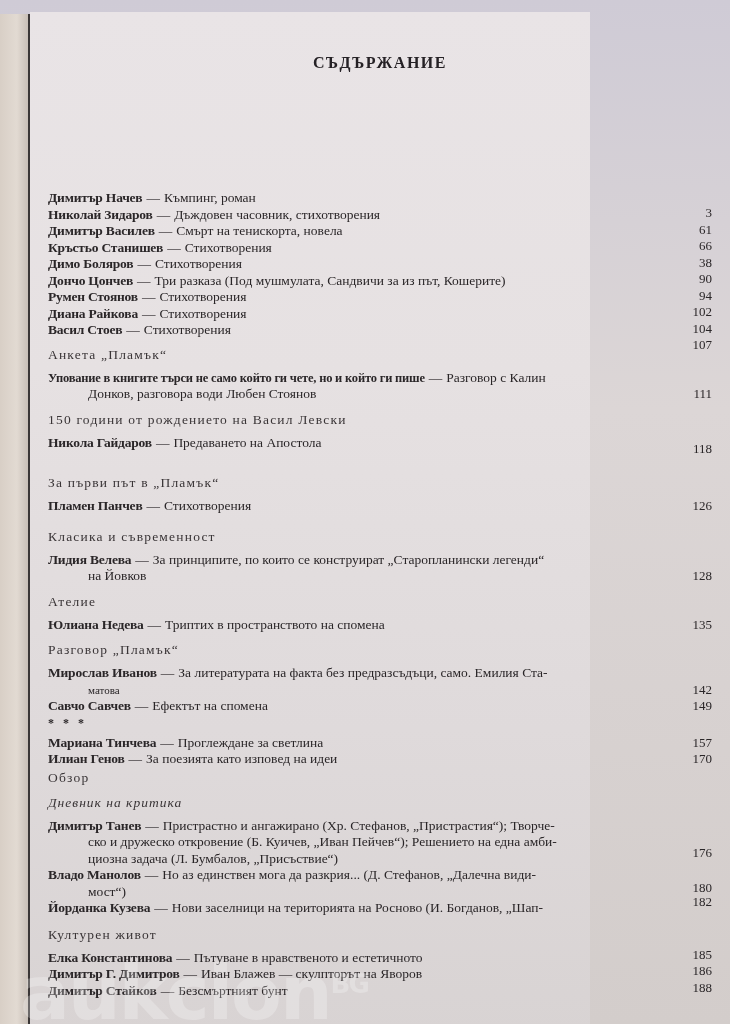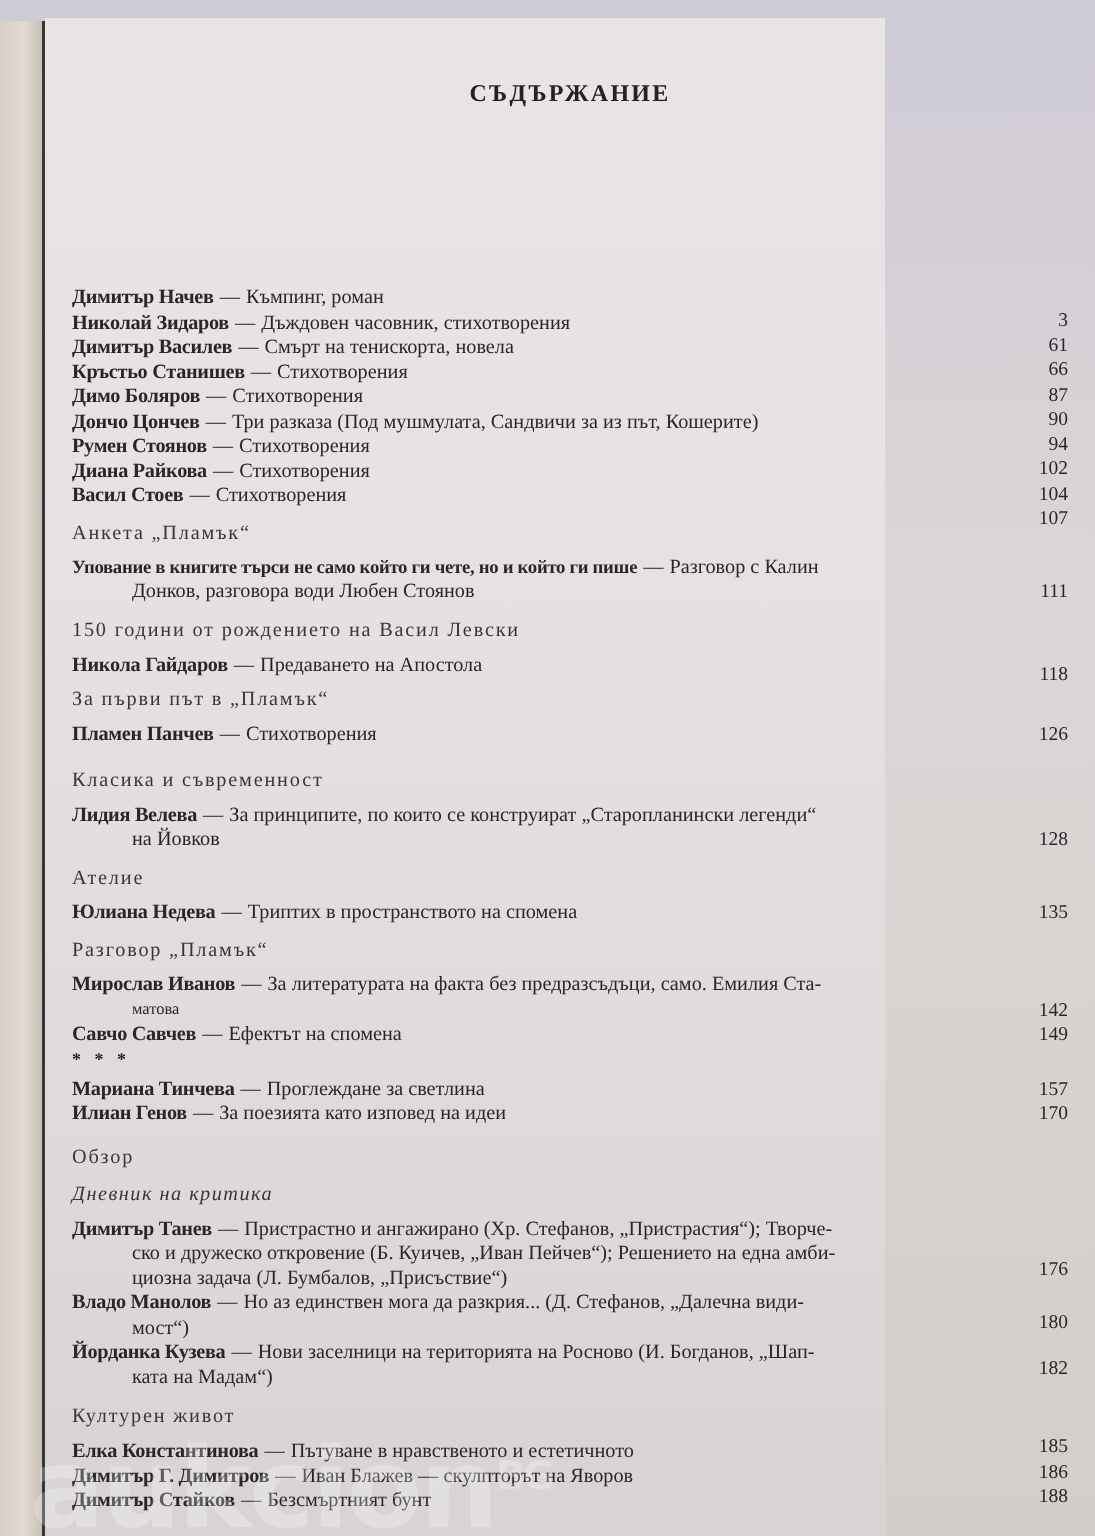--- a/index.html
+++ b/index.html
@@ -47,54 +47,54 @@
 <div class="left-page"></div>
 
 <div class="page">
   <div class="title">СЪДЪРЖАНИЕ</div>
 
   <div class="toc">
 
     <div class="entry"><span class="author">Димитър Начев</span><span class="dash">—</span><span>Къмпинг, роман</span><span class="pg" style="bottom:-15px">3</span></div>
     <div class="entry"><span class="author">Николай Зидаров</span><span class="dash">—</span><span>Дъждовен часовник, стихотворения</span><span class="pg" style="bottom:-15px">61</span></div>
     <div class="entry"><span class="author">Димитър Василев</span><span class="dash">—</span><span>Смърт на тенискорта, новела</span><span class="pg" style="bottom:-15px">66</span></div>
-    <div class="entry"><span class="author">Кръстьо Станишев</span><span class="dash">—</span><span>Стихотворения</span><span class="pg" style="bottom:-15px">87</span></div>
+    <div class="entry"><span class="author">Кръстьо Станишев</span><span class="dash">—</span><span>Стихотворения</span><span class="pg" style="bottom:-15px">38</span></div>
     <div class="entry"><span class="author">Димо Боляров</span><span class="dash">—</span><span>Стихотворения</span><span class="pg" style="bottom:-15px">90</span></div>
     <div class="entry"><span class="author">Дончо Цончев</span><span class="dash">—</span><span>Три разказа (Под мушмулата, Сандвичи за из път, Кошерите)</span><span class="pg" style="bottom:-15px">94</span></div>
     <div class="entry"><span class="author">Румен Стоянов</span><span class="dash">—</span><span>Стихотворения</span><span class="pg" style="bottom:-15px">102</span></div>
     <div class="entry"><span class="author">Диана Райкова</span><span class="dash">—</span><span>Стихотворения</span><span class="pg" style="bottom:-15px">104</span></div>
     <div class="entry"><span class="author">Васил Стоев</span><span class="dash">—</span><span>Стихотворения</span><span class="pg" style="bottom:-15px">107</span></div>
 
     <div class="section" style="margin-top:8px">Анкета „Пламък“</div>
     <div class="entry"><span class="author" style="font-size:12.5px">Упование в книгите търси не само който ги чете, но и който ги пише</span><span class="dash">—</span><span>Разговор с Калин</span><span class="cont">Донков, разговора води Любен Стоянов</span><span class="pg">111</span></div>
 
     <div class="section">150 години от рождението на Васил Левски</div>
     <div class="entry"><span class="author">Никола Гайдаров</span><span class="dash">—</span><span>Предаването на Апостола</span><span class="pg" style="bottom:-6px">118</span></div>
 
-    <div class="section" style="margin-top:7px">За първи път в „Пламък“</div>
+    <div class="section" style="margin-top:24px">За първи път в „Пламък“</div>
     <div class="entry"><span class="author">Пламен Панчев</span><span class="dash">—</span><span>Стихотворения</span><span class="pg">126</span></div>
 
     <div class="section" style="margin-top:14px">Класика и съвременност</div>
     <div class="entry"><span class="author">Лидия Велева</span><span class="dash">—</span><span>За принципите, по които се конструират „Старопланински легенди“</span><span class="cont">на Йовков</span><span class="pg">128</span></div>
 
     <div class="section">Ателие</div>
     <div class="entry"><span class="author">Юлиана Недева</span><span class="dash">—</span><span>Триптих в пространството на спомена</span><span class="pg">135</span></div>
 
     <div class="section">Разговор „Пламък“</div>
     <div class="entry"><span class="author">Мирослав Иванов</span><span class="dash">—</span><span>За литературата на факта без предразсъдъци, само. Емилия Ста-</span><span class="cont" style="font-size:11px">матова</span><span class="pg">142</span></div>
     <div class="entry"><span class="author">Савчо Савчев</span><span class="dash">—</span><span>Ефектът на спомена</span><span class="pg">149</span></div>
     <div class="stars" style="margin:2px 0 6px 0">* * *</div>
     <div class="entry"><span class="author">Мариана Тинчева</span><span class="dash">—</span><span>Проглеждане за светлина</span><span class="pg">157</span></div>
     <div class="entry"><span class="author">Илиан Генов</span><span class="dash">—</span><span>За поезията като изповед на идеи</span><span class="pg">170</span></div>
 
-    <div class="section" style="margin-top:12px">Обзор</div>
+    <div class="section" style="margin-top:2px">Обзор</div>
     <div class="section italic">Дневник на критика</div>
     <div class="entry"><span class="author">Димитър Танев</span><span class="dash">—</span><span>Пристрастно и ангажирано (Хр. Стефанов, „Пристрастия“); Творче-</span><span class="cont">ско и дружеско откровение (Б. Куичев, „Иван Пейчев“); Решението на една амби-</span><span class="cont">циозна задача (Л. Бумбалов, „Присъствие“)</span><span class="pg" style="bottom:6px">176</span></div>
     <div class="entry"><span class="author">Владо Манолов</span><span class="dash">—</span><span>Но аз единствен мога да разкрия... (Д. Стефанов, „Далечна види-</span><span class="cont">мост“)</span><span class="pg" style="bottom:4px">180</span></div>
-    <div class="entry"><span class="author">Йорданка Кузева</span><span class="dash">—</span><span>Нови заселници на територията на Росново (И. Богданов, „Шап-</span><span class="cont">ката на Мадам“)</span><span class="pg" style="bottom:6px">182</span></div>
+    <div class="entry"><span class="author">Йорданка Кузева</span><span class="dash">—</span><span>Нови заселници на територията на Росново (И. Богданов, „Шап-</span><span class="pg" style="bottom:6px">182</span></div>
 
     <div class="section" style="margin-top:10px">Културен живот</div>
     <div class="entry"><span class="author">Елка Константинова</span><span class="dash">—</span><span>Пътуване в нравственото и естетичното</span><span class="pg" style="bottom:3px">185</span></div>
     <div class="entry"><span class="author">Димитър Г. Димитров</span><span class="dash">—</span><span>Иван Блажев — скулпторът на Яворов</span><span class="pg" style="bottom:3px">186</span></div>
     <div class="entry"><span class="author">Димитър Стайков</span><span class="dash">—</span><span>Безсмъртният бунт</span><span class="pg" style="bottom:3px">188</span></div>
   </div>
 </div>
 
 <div class="watermark"><span>aukcion</span><sup>BG</sup></div>
 

